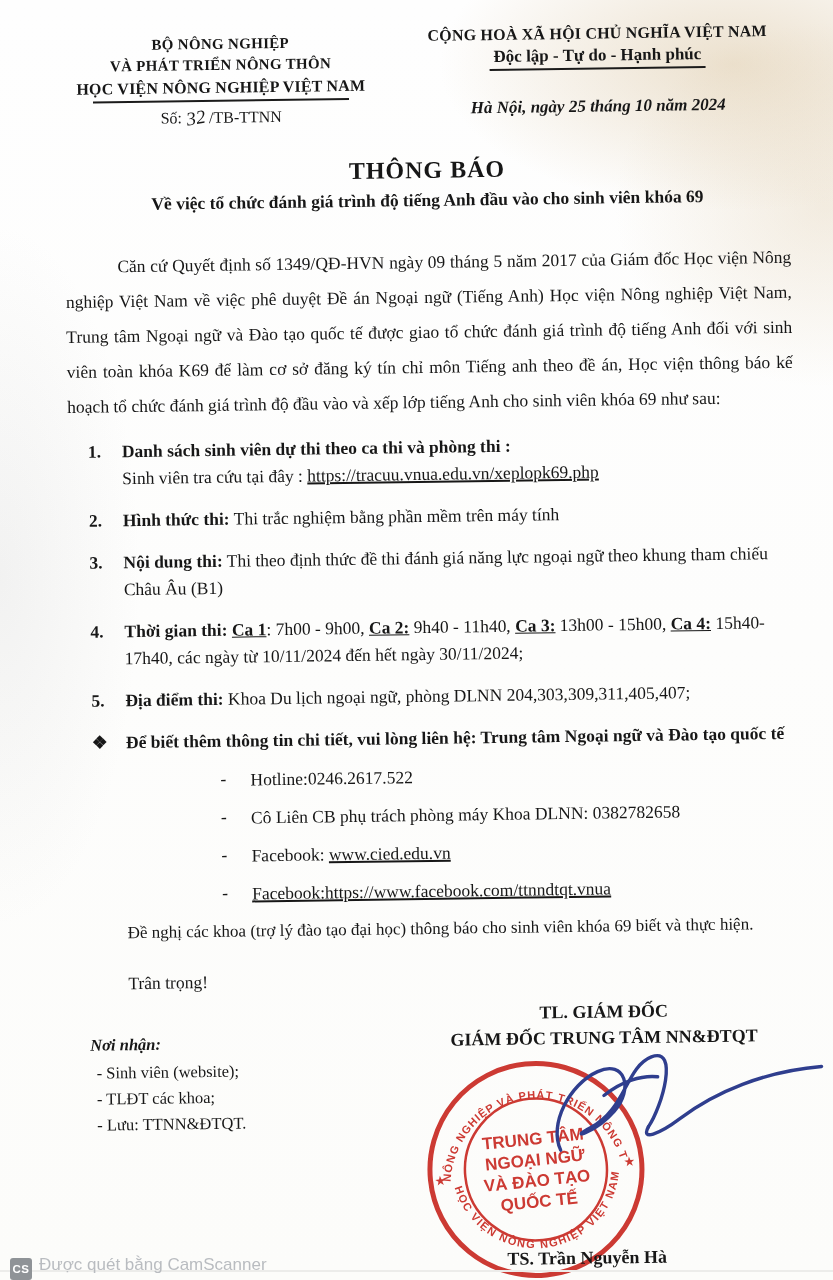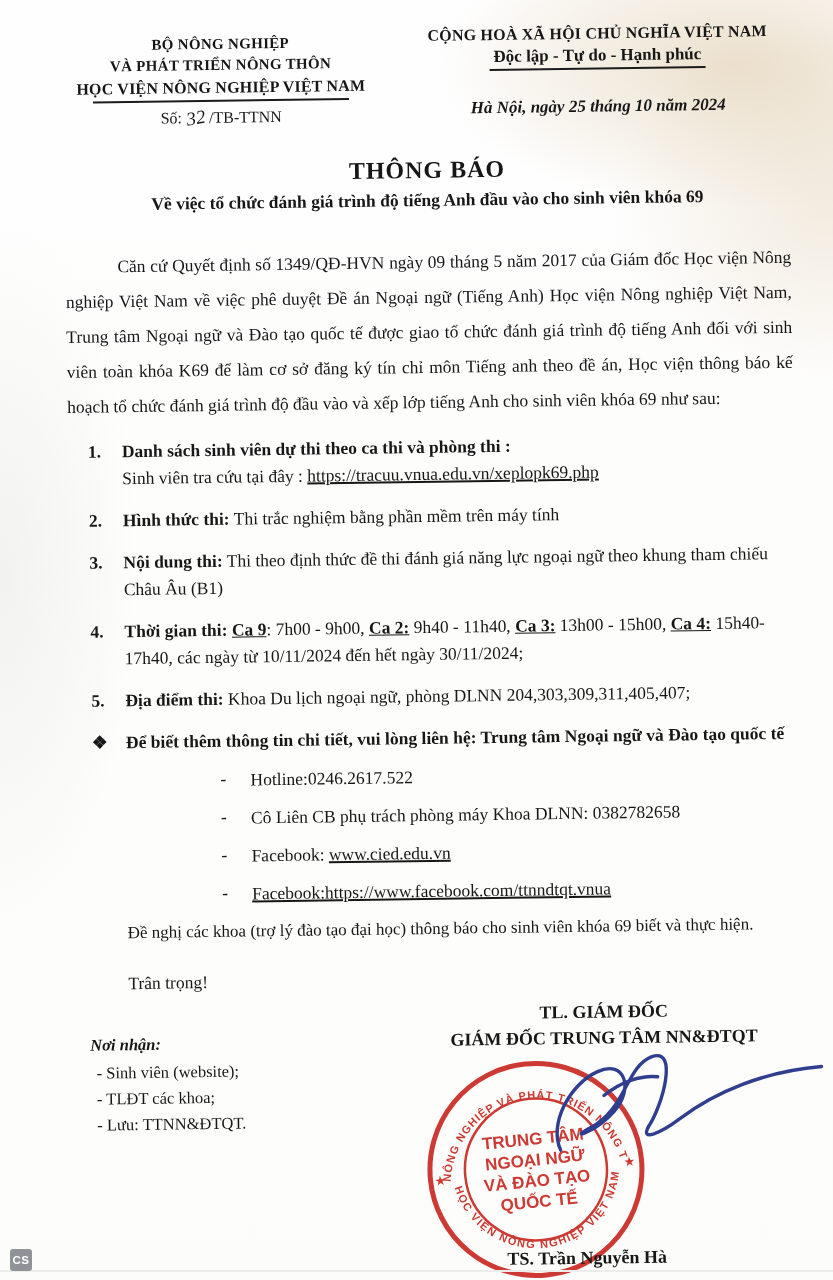--- a/index.html
+++ b/index.html
@@ -50,21 +50,21 @@
   .recips{position:absolute;left:22px;top:24px;font-size:16.5px;line-height:26px;}
   .recips .rt{font-weight:bold;font-style:italic;margin-bottom:2px;margin-left:-6px;}
   .signblock{position:absolute;left:330px;top:0;width:400px;text-align:center;}
   .signblock .s1{font-weight:bold;font-size:18px;}
   .signblock .s2{font-weight:bold;font-size:18px;margin-top:5px;}
   .signer{position:absolute;left:330px;top:246px;width:360px;text-align:center;font-weight:bold;font-size:18px;}
   .stamp{position:absolute;left:345px;top:52px;transform:rotate(-5deg);opacity:.92;}
   .signature{position:absolute;left:455px;top:30px;}
   
   .cams{position:absolute;left:10px;top:1249px;display:flex;align-items:center;gap:7px;font-family:"Liberation Sans",sans-serif;}
-  .cams .csicon{width:22px;height:22px;border-radius:3px;background:#8f9397;color:#ffffff;font-weight:bold;font-size:11.5px;display:flex;align-items:center;justify-content:center;letter-spacing:.5px;}
+  .cams .csicon{width:22px;height:22px;border-radius:3px;background:#8f9397;color:#ffffff;font-weight:bold;font-size:11.5px;display:flex;align-items:center;justify-content:center;letter-spacing:.5px;margin-top:9px;}
   .cams .cstxt{color:#b9bcc0;font-size:17px;}
   .edgeline{position:absolute;left:0;top:1270px;width:833px;height:2px;background:#ececea;}
 </style>
 </head>
 <body>
 
 <div class="page">
   <div class="content">
 
     <div class="hdr">
@@ -96,21 +96,21 @@
       <div class="li">
         <span class="n">2.</span>
         <span class="b">Hình thức thi:</span><span> Thi trắc nghiệm bằng phần mềm trên máy tính</span>
       </div>
       <div class="li">
         <span class="n">3.</span>
         <span class="b">Nội dung thi:</span><span> Thi theo định thức đề thi đánh giá năng lực ngoại ngữ theo khung tham chiếu Châu Âu (B1)</span>
       </div>
       <div class="li">
         <span class="n">4.</span>
-        <span class="b">Thời gian thi: </span><span class="cab">Ca 9</span><span>: 7h00 - 9h00, </span><span class="cab">Ca 2:</span><span> 9h40 - 11h40, </span><span class="cab">Ca 3:</span><span> 13h00 - 15h00, </span><span class="cab">Ca 4:</span><span> 15h40-17h40, các ngày từ 10/11/2024 đến hết ngày 30/11/2024;</span>
+        <span class="b">Thời gian thi: </span><span class="cab">Ca 1</span><span>: 7h00 - 9h00, </span><span class="cab">Ca 2:</span><span> 9h40 - 11h40, </span><span class="cab">Ca 3:</span><span> 13h00 - 15h00, </span><span class="cab">Ca 4:</span><span> 15h40-17h40, các ngày từ 10/11/2024 đến hết ngày 30/11/2024;</span>
       </div>
       <div class="li">
         <span class="n">5.</span>
         <span class="b">Địa điểm thi:</span><span> Khoa Du lịch ngoại ngữ, phòng DLNN 204,303,309,311,405,407;</span>
       </div>
       <div class="li">
         <span class="n">❖</span>
         <span class="b">Để biết thêm thông tin chi tiết, vui lòng liên hệ: Trung tâm Ngoại ngữ và Đào tạo quốc tế</span>
       </div>
     </div>
@@ -178,14 +178,15 @@
       </svg>
 
       <div class="signer">TS. Trần Nguyễn Hà</div>
     </div>
   </div>
 
   <div class="edgeline"></div>
 
   <div class="cams">
     <div class="csicon">CS</div>
+    <div class="cstxt">Được quét bằng CamScanner</div>
   </div>
 </div>
 
 </body></html>

